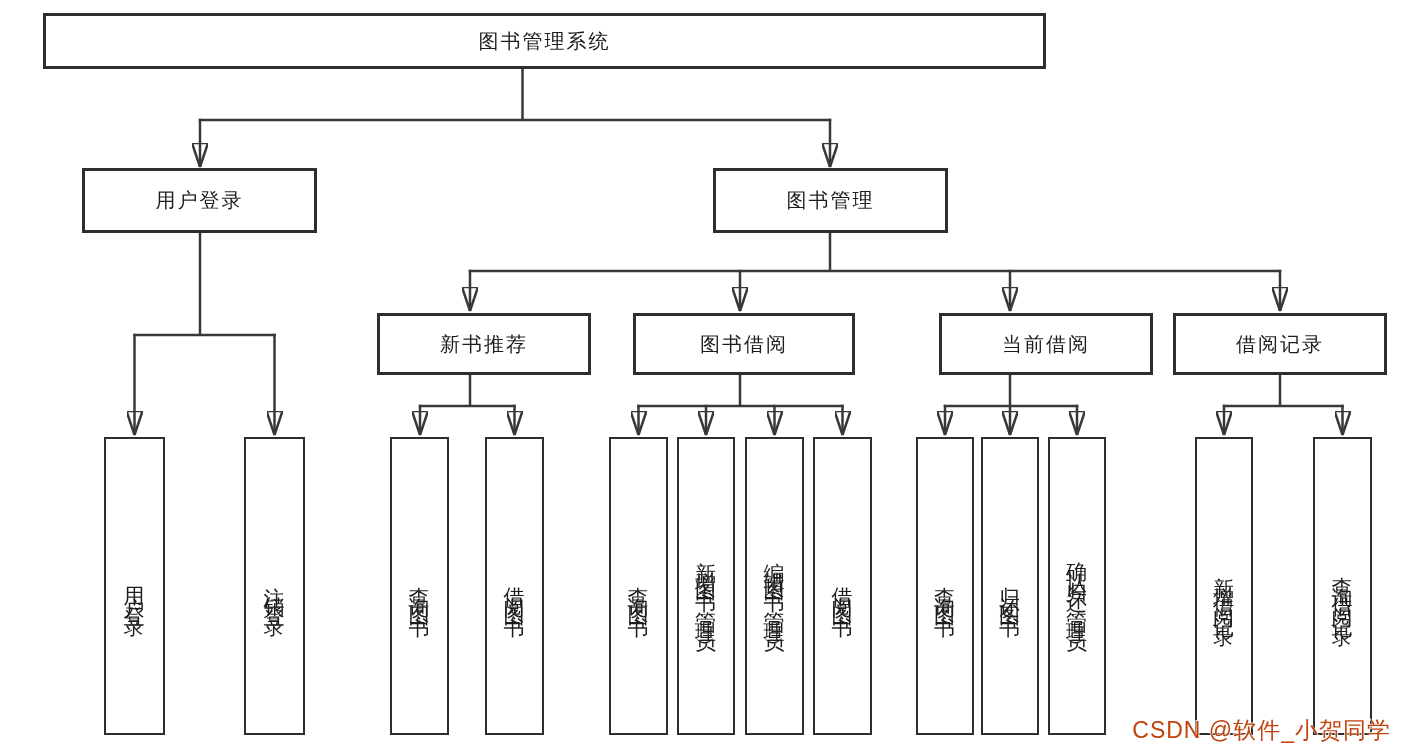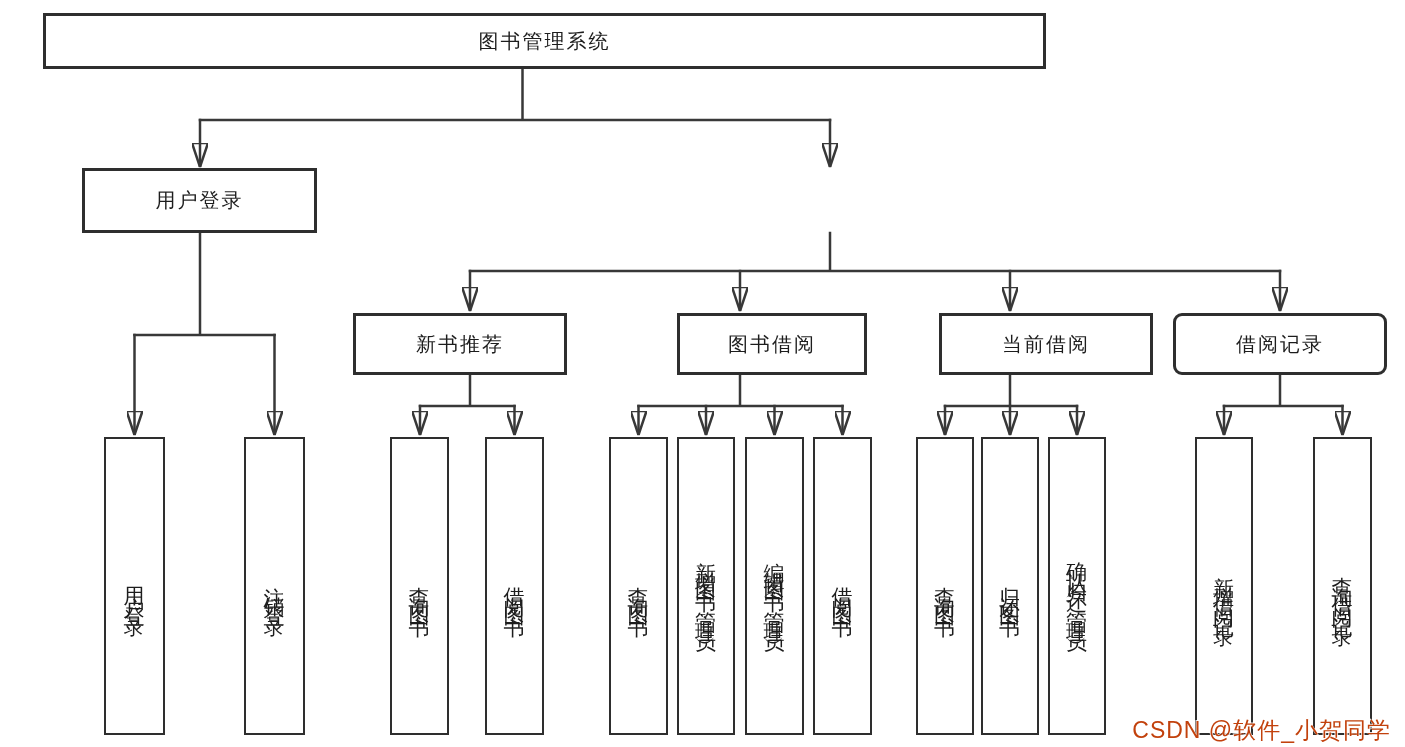--- a/index.html
+++ b/index.html
@@ -99,25 +99,26 @@
     <line class="stem" x1="945" y1="406" x2="945" y2="434"></line>
     <line class="stem" x1="1010" y1="406" x2="1010" y2="434"></line>
     <line class="stem" x1="1077" y1="406" x2="1077" y2="434"></line>
     <line class="stem" x1="1224" y1="406" x2="1224" y2="434"></line>
     <line class="stem" x1="1342.5" y1="406" x2="1342.5" y2="434"></line>
   </svg>
 
   <div class="node" style="left:21px; top:13px; width:1003px; height:56px;margin-left:22px;">图书管理系统</div>
 
   <div class="node" style="left:82px; top:168px; width:235px; height:65px;">用户登录</div>
+  <div class="node" style="left:713px; top:168px; width:235px; height:65px;">图书管理</div>
 
-  <div class="node" style="left:353px; top:313px; width:214px; height:62px;font-family:Liberation Mono, monospace;">新书推荐</div>
-  <div class="node" style="left:633px; top:313px; width:190px; height:62px;margin-left:44px;">图书借阅</div>
+  <div class="node" style="left:377px; top:313px; width:214px; height:62px;font-family:Liberation Mono, monospace;">新书推荐</div>
+  <div class="node" style="left:633px; top:313px; width:222px; height:62px;">图书借阅</div>
   <div class="node" style="left:903px; top:313px; width:214px; height:62px;margin-left:36px;">当前借阅</div>
-  <div class="node" style="left:1173px; top:313px; width:214px; height:62px;border-radius:9px;">借阅记录</div>
+  <div class="node" style="left:1173px; top:313px; width:214px; height:62px;">借阅记录</div>
 
   <div class="node vnode" style="left:104px; top:437px; width:61px; height:298px;">用户登录</div>
   <div class="node vnode" style="left:244px; top:437px; width:61px; height:298px;">注销登录</div>
 
   <div class="node vnode" style="left:390px; top:437px; width:59px; height:298px;">查询图书</div>
   <div class="node vnode" style="left:485px; top:437px; width:59px; height:298px;">借阅图书</div>
 
   <div class="node vnode" style="left:609px; top:437px; width:59px; height:298px;">查询图书</div>
   <div class="node vnode" style="left:677px; top:437px; width:58px; height:298px;">新增图书（管理员）</div>
   <div class="node vnode" style="left:745px; top:437px; width:59px; height:298px;">编辑图书（管理员）</div>

